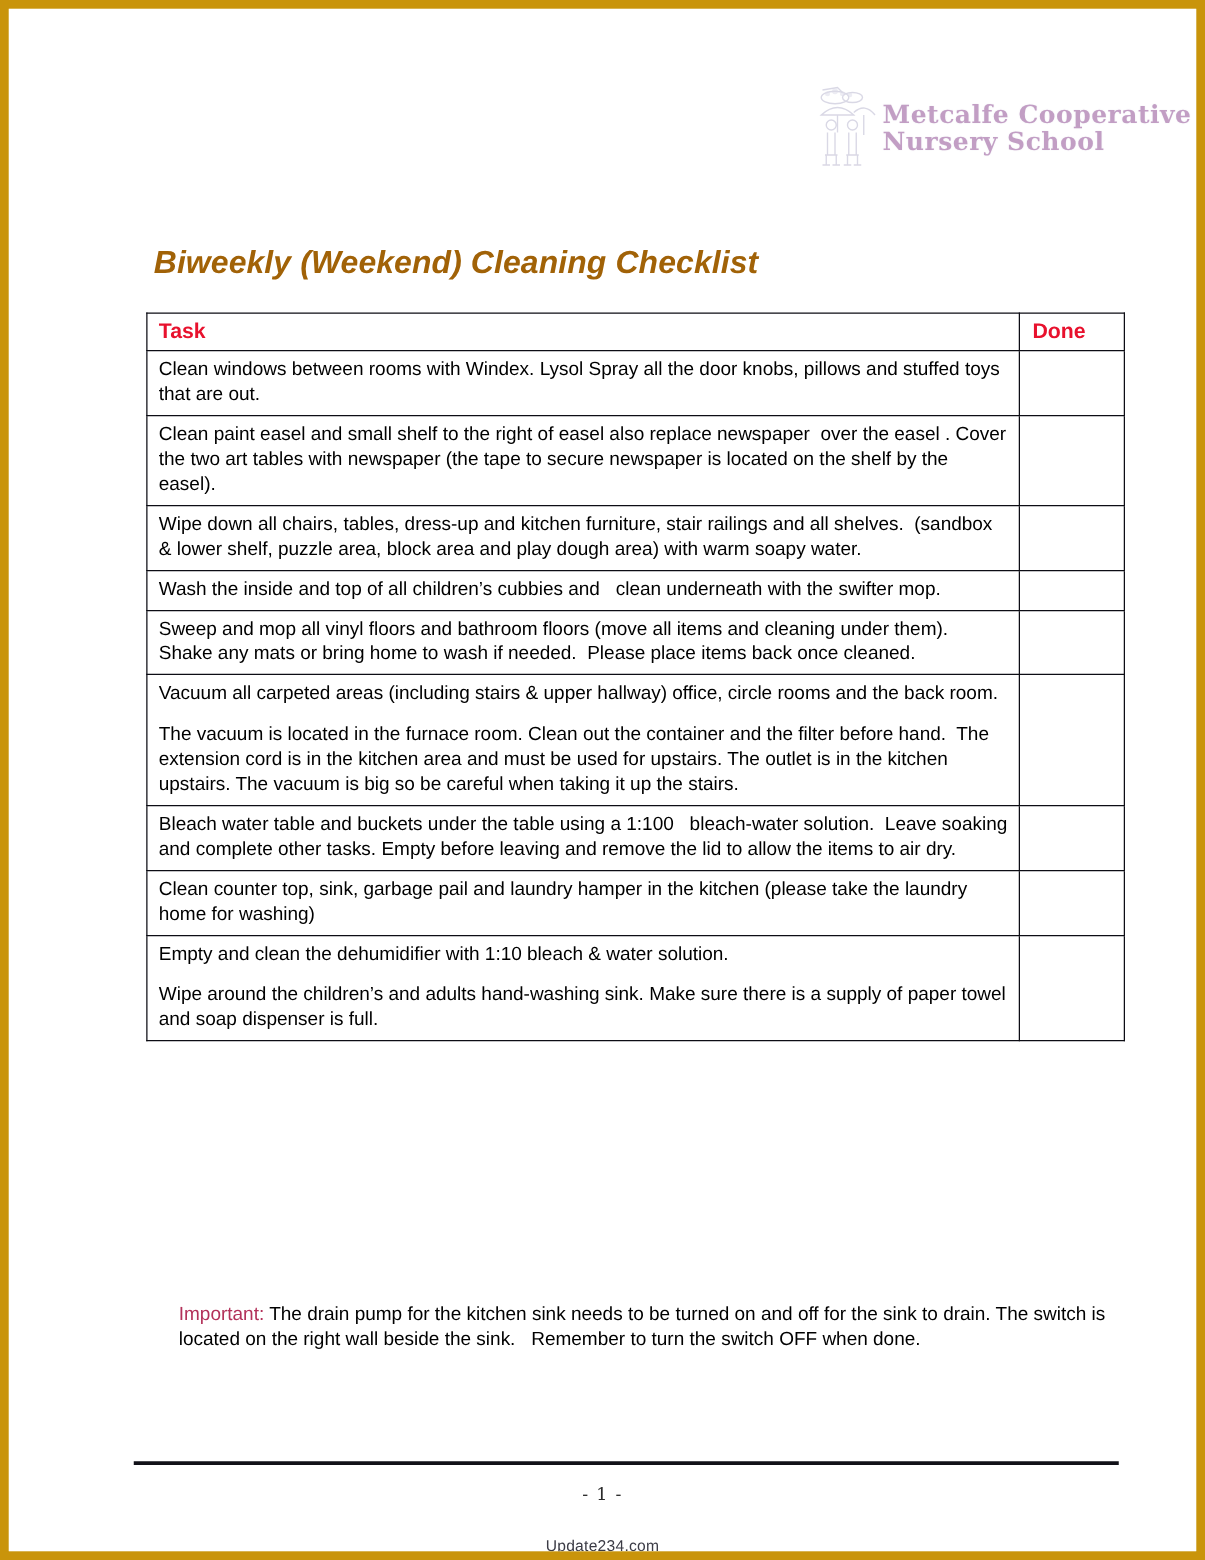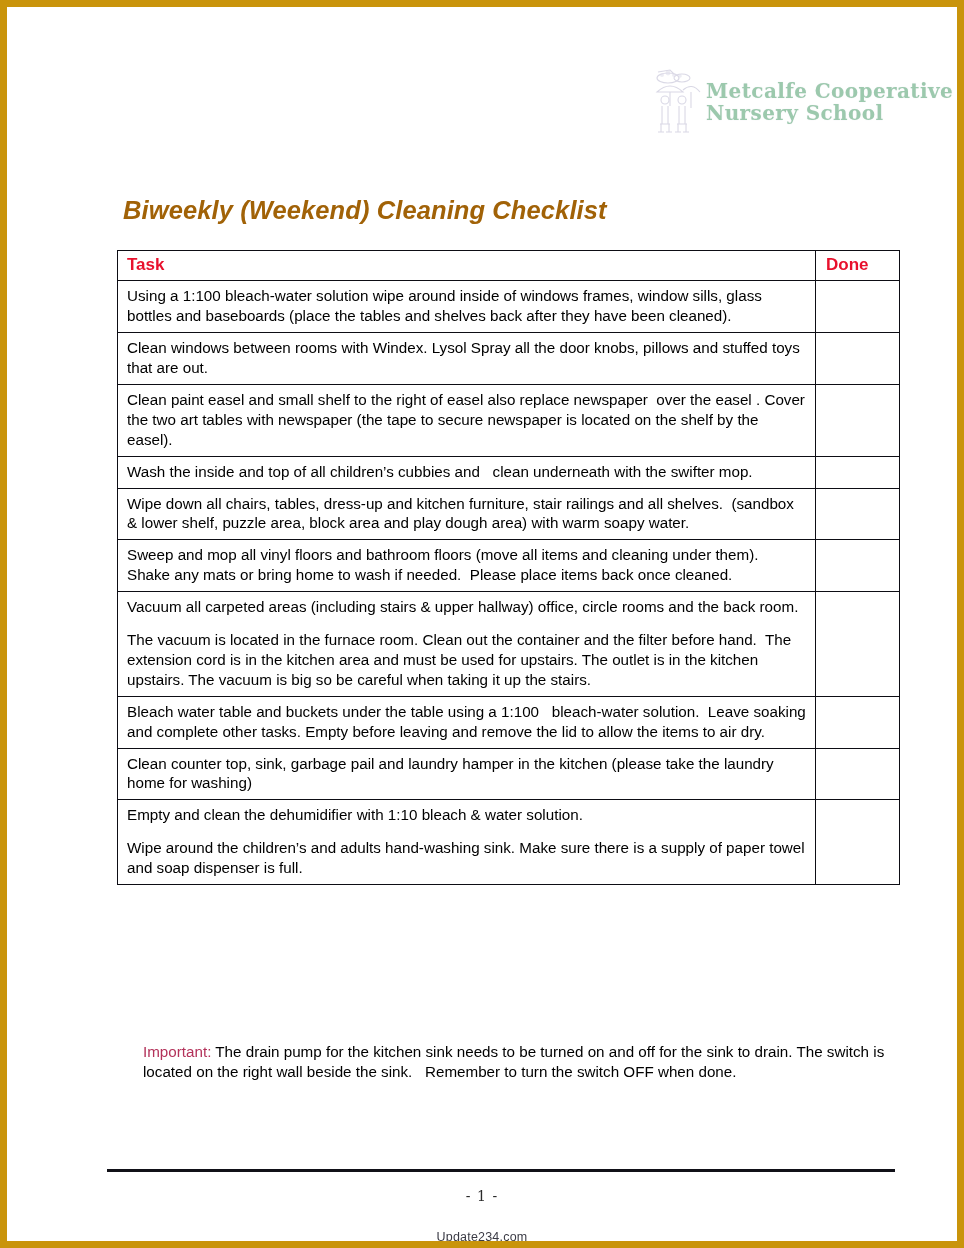--- a/index.html
+++ b/index.html
@@ -38,21 +38,21 @@
     align-items: center;
     opacity: 0.42;
   }
   .logo-mark {
     width: 52px;
     height: 72px;
     flex: 0 0 52px;
     margin-right: 2px;
   }
   .logo-text {
-    color: #15803d;
+    color: #701a75;
     font-family: "DejaVu Serif", serif;
     font-weight: bold;
     font-size: 20px;
     line-height: 1.12;
     letter-spacing: 0.4px;
     white-space: nowrap;
     text-shadow: 0 0 1px rgba(150,148,180,0.5);
   }
 
   
@@ -211,37 +211,33 @@
           <col class="c-done">
         </colgroup>
         <thead>
           <tr>
             <th class="task-head">Task</th>
             <th class="done-head">Done</th>
           </tr>
         </thead>
         <tbody id="checklist-body">
             <tr>
-              <td class="task-cell"><p>Using a 1:100 bleach-water solution wipe around inside of windows frames, window sills, glass bottles and baseboards (place the tables and shelves back after they have been cleaned).</p></td>
-              <td class="done-cell"></td>
-            </tr>
-            <tr>
               <td class="task-cell"><p>Clean windows between rooms with Windex. Lysol Spray all the door knobs, pillows and stuffed toys that are out.</p></td>
               <td class="done-cell"></td>
             </tr>
             <tr>
               <td class="task-cell"><p>Clean paint easel and small shelf to the right of easel also replace newspaper  over the easel . Cover the two art tables with newspaper (the tape to secure newspaper is located on the shelf by the easel).</p></td>
               <td class="done-cell"></td>
             </tr>
             <tr>
+              <td class="task-cell"><p>Wipe down all chairs, tables, dress-up and kitchen furniture, stair railings and all shelves.  (sandbox &amp; lower shelf, puzzle area, block area and play dough area) with warm soapy water.</p></td>
+              <td class="done-cell"></td>
+            </tr>
+            <tr>
               <td class="task-cell"><p>Wash the inside and top of all children’s cubbies and   clean underneath with the swifter mop.</p></td>
-              <td class="done-cell"></td>
-            </tr>
-            <tr>
-              <td class="task-cell"><p>Wipe down all chairs, tables, dress-up and kitchen furniture, stair railings and all shelves.  (sandbox &amp; lower shelf, puzzle area, block area and play dough area) with warm soapy water.</p></td>
               <td class="done-cell"></td>
             </tr>
             <tr>
               <td class="task-cell"><p>Sweep and mop all vinyl floors and bathroom floors (move all items and cleaning under them).  Shake any mats or bring home to wash if needed.  Please place items back once cleaned.</p></td>
               <td class="done-cell"></td>
             </tr>
             <tr>
               <td class="task-cell"><p>Vacuum all carpeted areas (including stairs &amp; upper hallway) office, circle rooms and the back room.</p><p>The vacuum is located in the furnace room. Clean out the container and the filter before hand.  The extension cord is in the kitchen area and must be used for upstairs. The outlet is in the kitchen upstairs. The vacuum is big so be careful when taking it up the stairs.</p></td>
               <td class="done-cell"></td>
             </tr>

